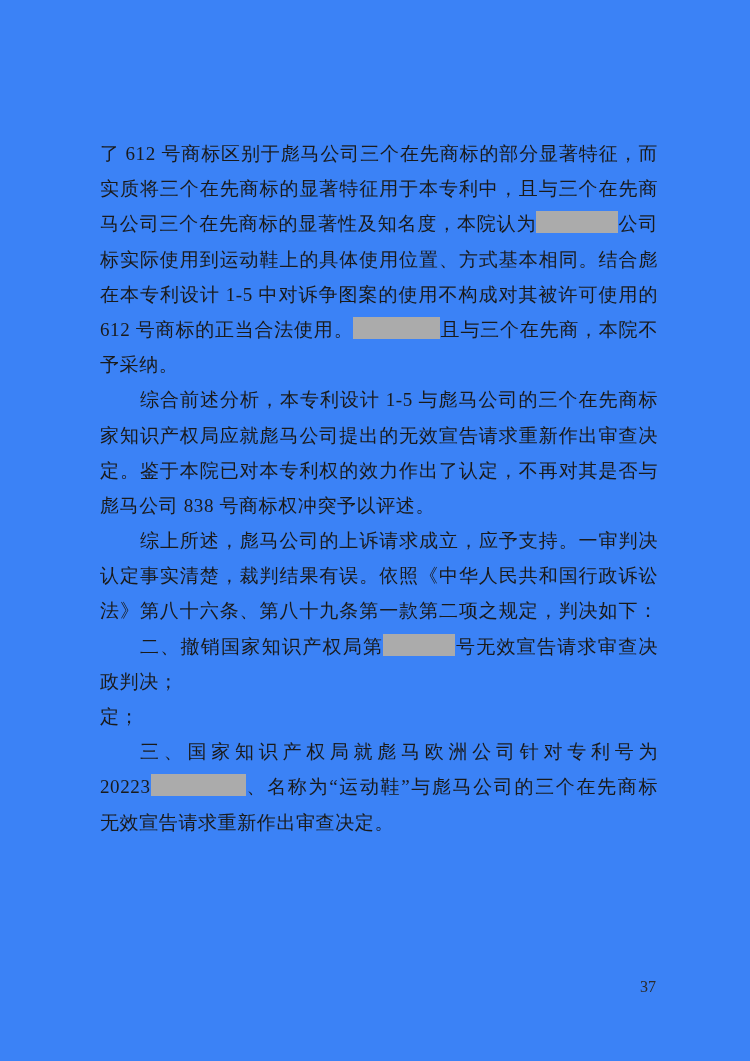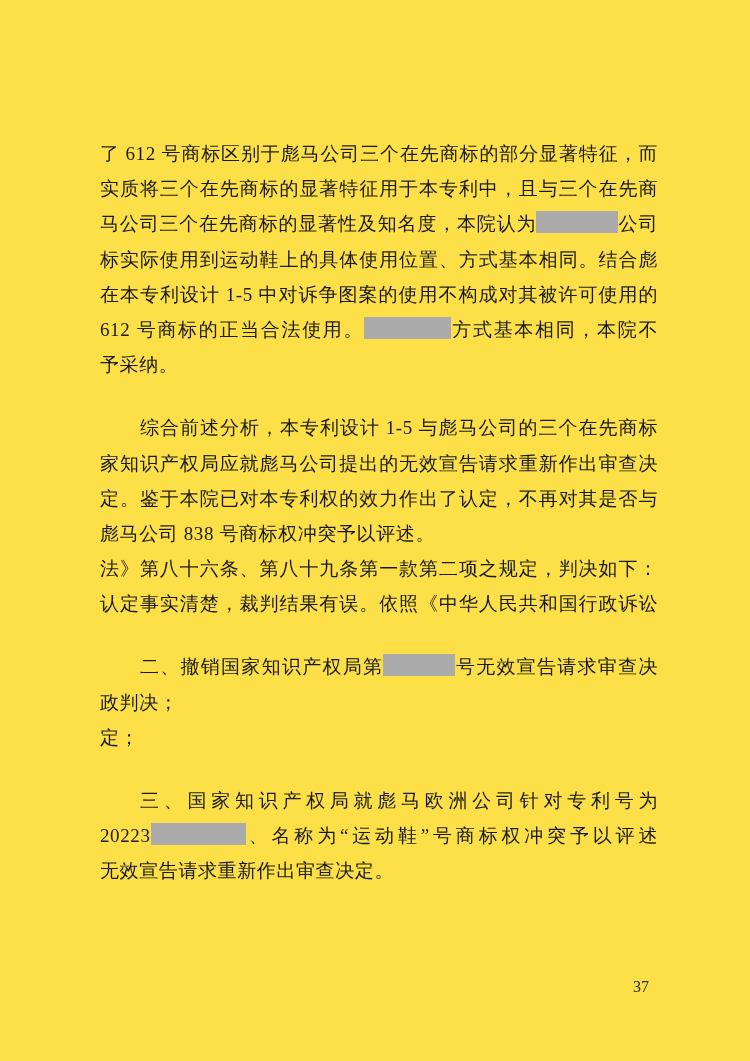--- a/index.html
+++ b/index.html
@@ -4,21 +4,21 @@
 <style>
   html, body {
     margin: 0;
     padding: 0;
     background: #ffffff;
   }
   .page {
     position: relative;
     width: 750px;
     height: 1061px;
-    background: #fde047;
+    background: #3b82f6;
     overflow: hidden;
     font-family: "Liberation Serif", "DejaVu Serif", serif;
   }
   .body-text {
     position: absolute;
     left: 100px;
     top: 136px;
     width: 558px;
     color: #1a1a1a;
     font-size: 19px;
@@ -29,59 +29,59 @@
     line-height: 35.2px;
     text-align: justify;
     text-align-last: justify;
     overflow: hidden;
   }
   .line.endline {
     text-align-last: left;
   }
   .line.indent {
     text-indent: 40px;
-    margin-top: 28px;
   }
   .redact {
     display: inline-block;
     height: 22px;
     background: #ababab;
     vertical-align: -3px;
     text-indent: 0;
   }
   .page-number {
     position: absolute;
     left: 633px;
     top: 978px;
     width: 30px;
-    text-align: left;
+    text-align: center;
     font-size: 16px;
     color: #2b2b2b;
     letter-spacing: 0;
   }
 </style>
 </head>
 <body>
 
 <div class="page">
   <div class="body-text">
       <div class="line"><span>了 612 号商标区别于彪马公司三个在先商标的部分显著特征，而</span></div>
       <div class="line"><span>实质将三个在先商标的显著特征用于本专利中，且与三个在先商</span></div>
       <div class="line"><span>马公司三个在先商标的显著性及知名度，本院认为</span><span class="redact" style="width: 82px;"></span><span>公司</span></div>
       <div class="line"><span>标实际使用到运动鞋上的具体使用位置、方式基本相同。结合彪</span></div>
       <div class="line"><span>在本专利设计 1-5 中对诉争图案的使用不构成对其被许可使用的</span></div>
-      <div class="line"><span>612 号商标的正当合法使用。</span><span class="redact" style="width: 87px;"></span><span>方式基本相同，本院不</span></div>
+      <div class="line"><span>612 号商标的正当合法使用。</span><span class="redact" style="width: 87px;"></span><span>且与三个在先商，本院不</span></div>
       <div class="line endline"><span>予采纳。</span></div>
       <div class="line indent"><span>综合前述分析，本专利设计 1-5 与彪马公司的三个在先商标</span></div>
       <div class="line"><span>家知识产权局应就彪马公司提出的无效宣告请求重新作出审查决</span></div>
       <div class="line"><span>定。鉴于本院已对本专利权的效力作出了认定，不再对其是否与</span></div>
       <div class="line endline"><span>彪马公司 838 号商标权冲突予以评述。</span></div>
+      <div class="line indent"><span>综上所述，彪马公司的上诉请求成立，应予支持。一审判决</span></div>
+      <div class="line"><span>认定事实清楚，裁判结果有误。依照《中华人民共和国行政诉讼</span></div>
       <div class="line"><span>法》第八十六条、第八十九条第一款第二项之规定，判决如下：</span></div>
-      <div class="line"><span>认定事实清楚，裁判结果有误。依照《中华人民共和国行政诉讼</span></div>
       <div class="line indent"><span>二、撤销国家知识产权局第</span><span class="redact" style="width: 72px;"></span><span>号无效宣告请求审查决</span></div>
       <div class="line endline"><span>政判决；</span></div>
       <div class="line endline"><span>定；</span></div>
       <div class="line indent"><span>三、国家知识产权局就彪马欧洲公司针对专利号为</span></div>
-      <div class="line"><span>20223</span><span class="redact" style="width: 95px;"></span><span>、名称为“运动鞋”号商标权冲突予以评述</span></div>
+      <div class="line"><span>20223</span><span class="redact" style="width: 95px;"></span><span>、名称为“运动鞋”与彪马公司的三个在先商标</span></div>
       <div class="line endline"><span>无效宣告请求重新作出审查决定。</span></div>
     </div>
   <div class="page-number">37</div>
 </div>
 
 </body></html>

